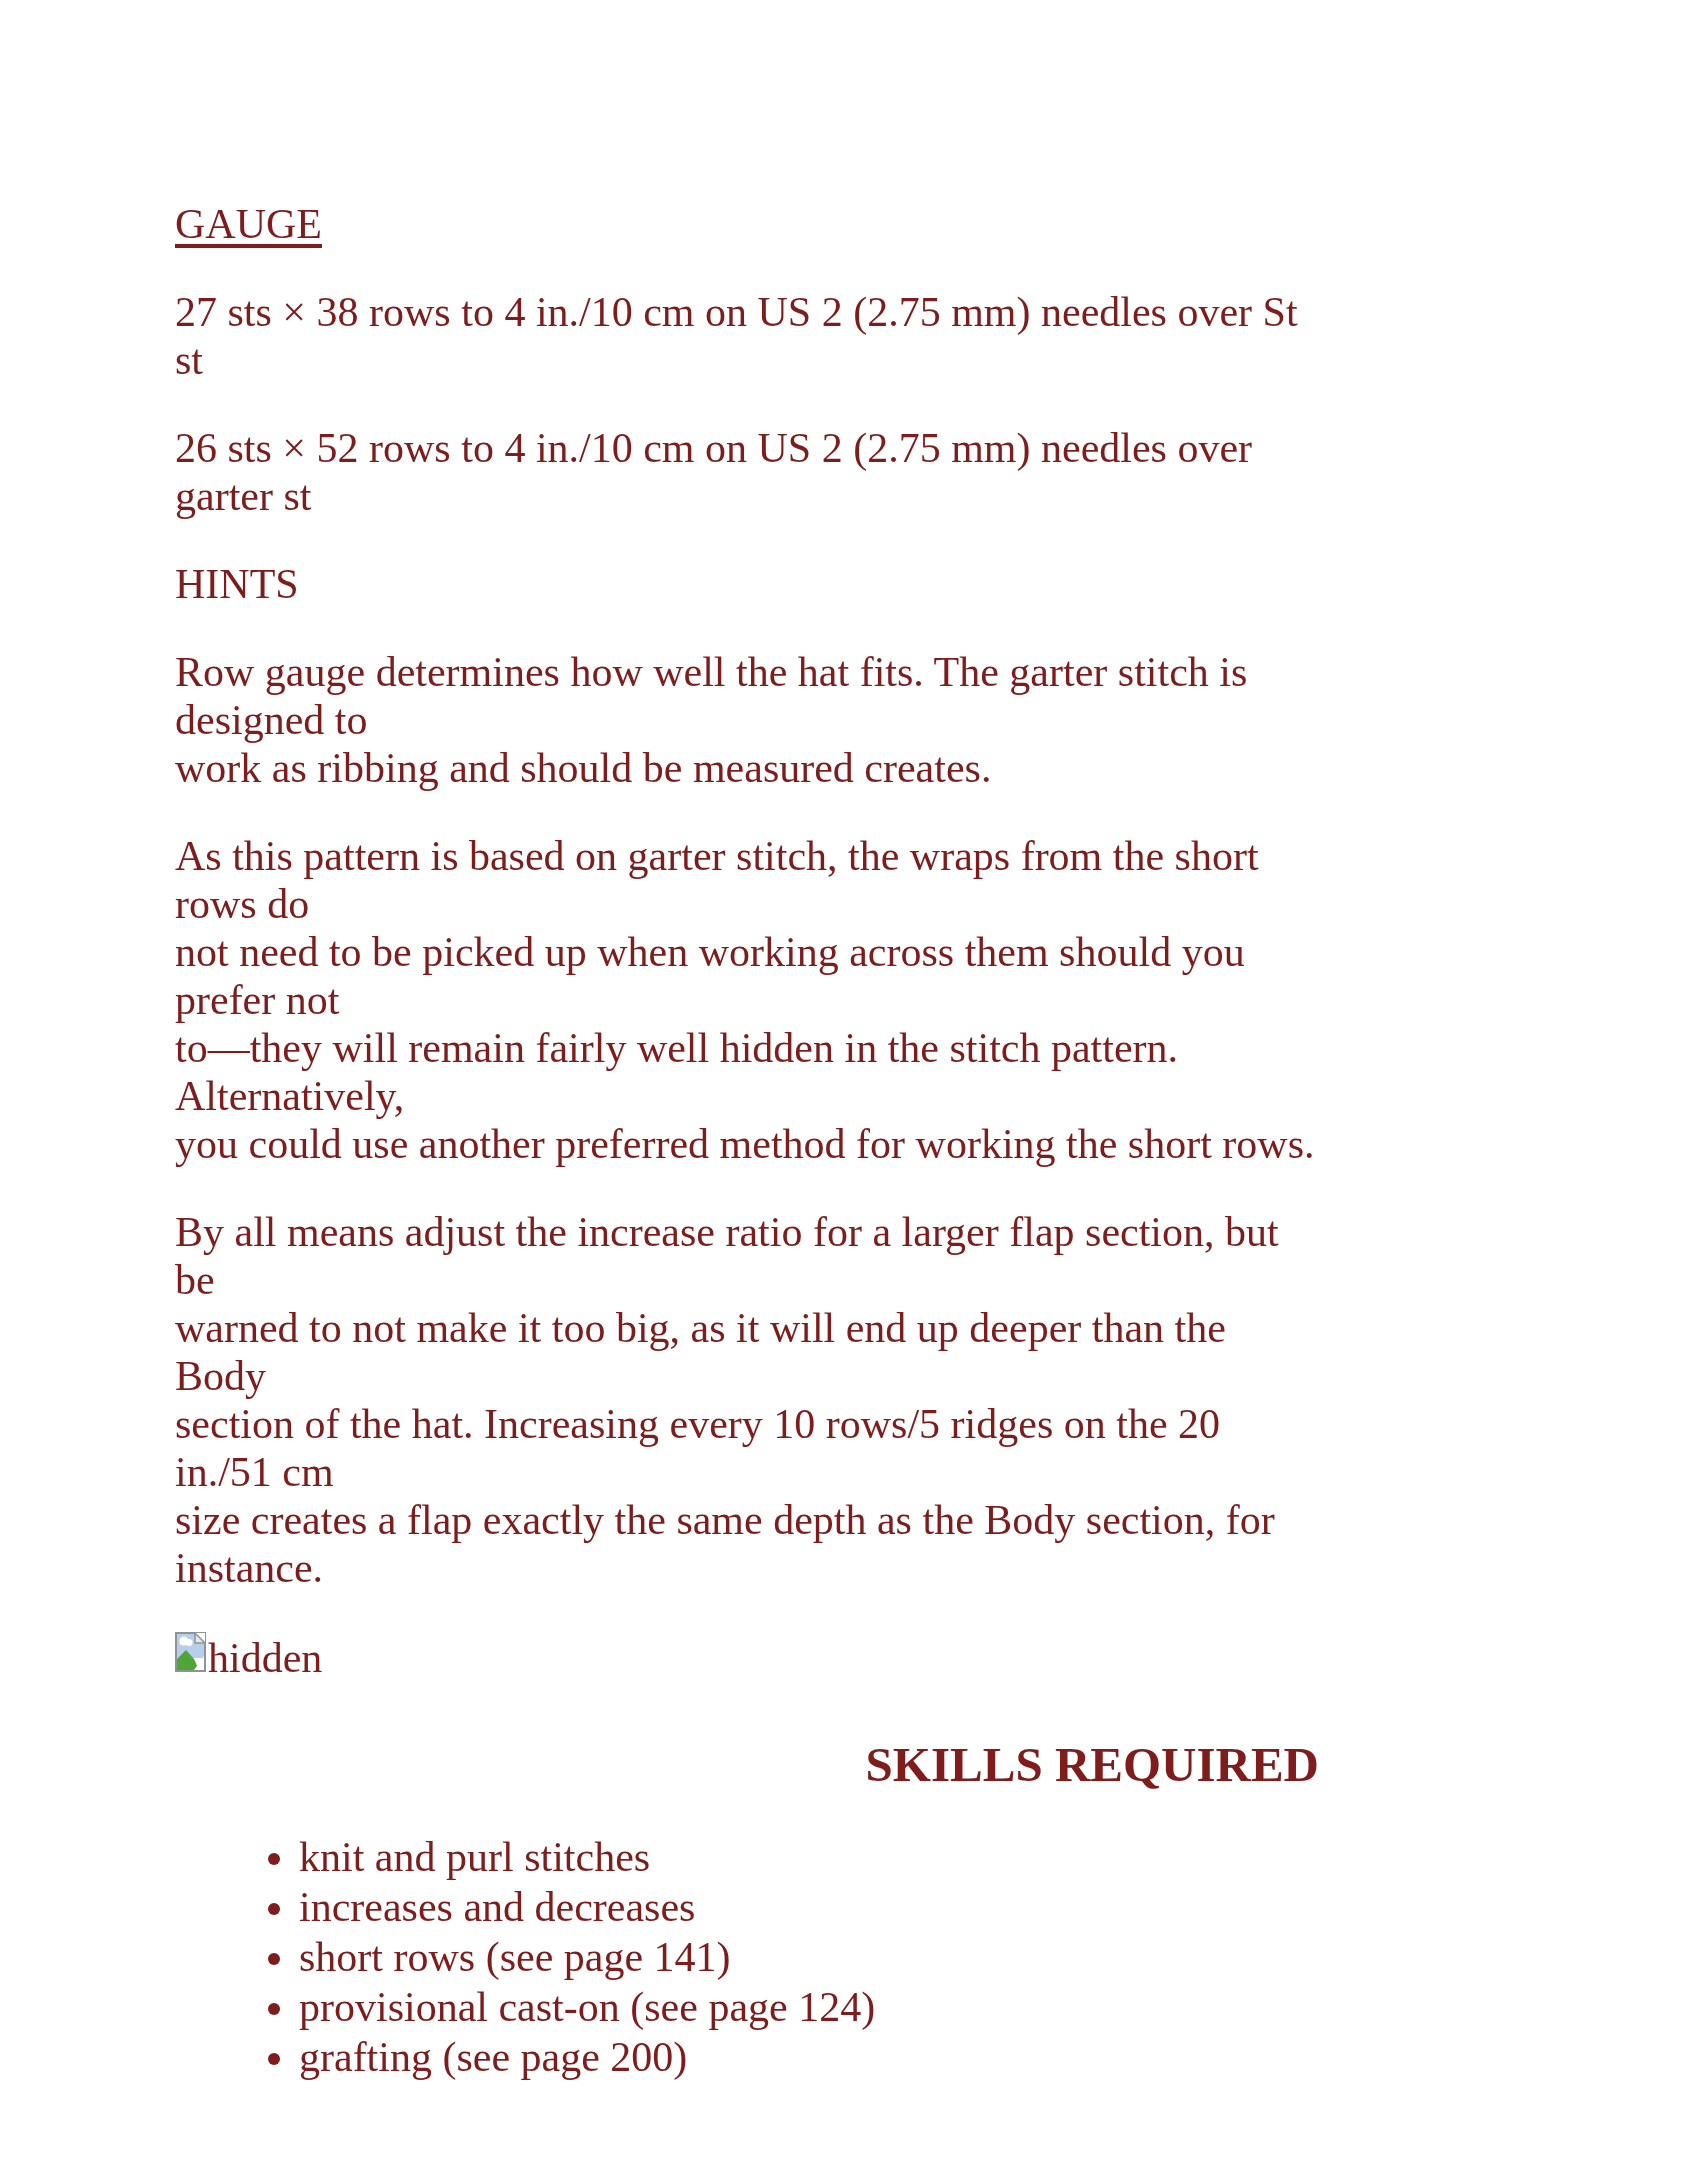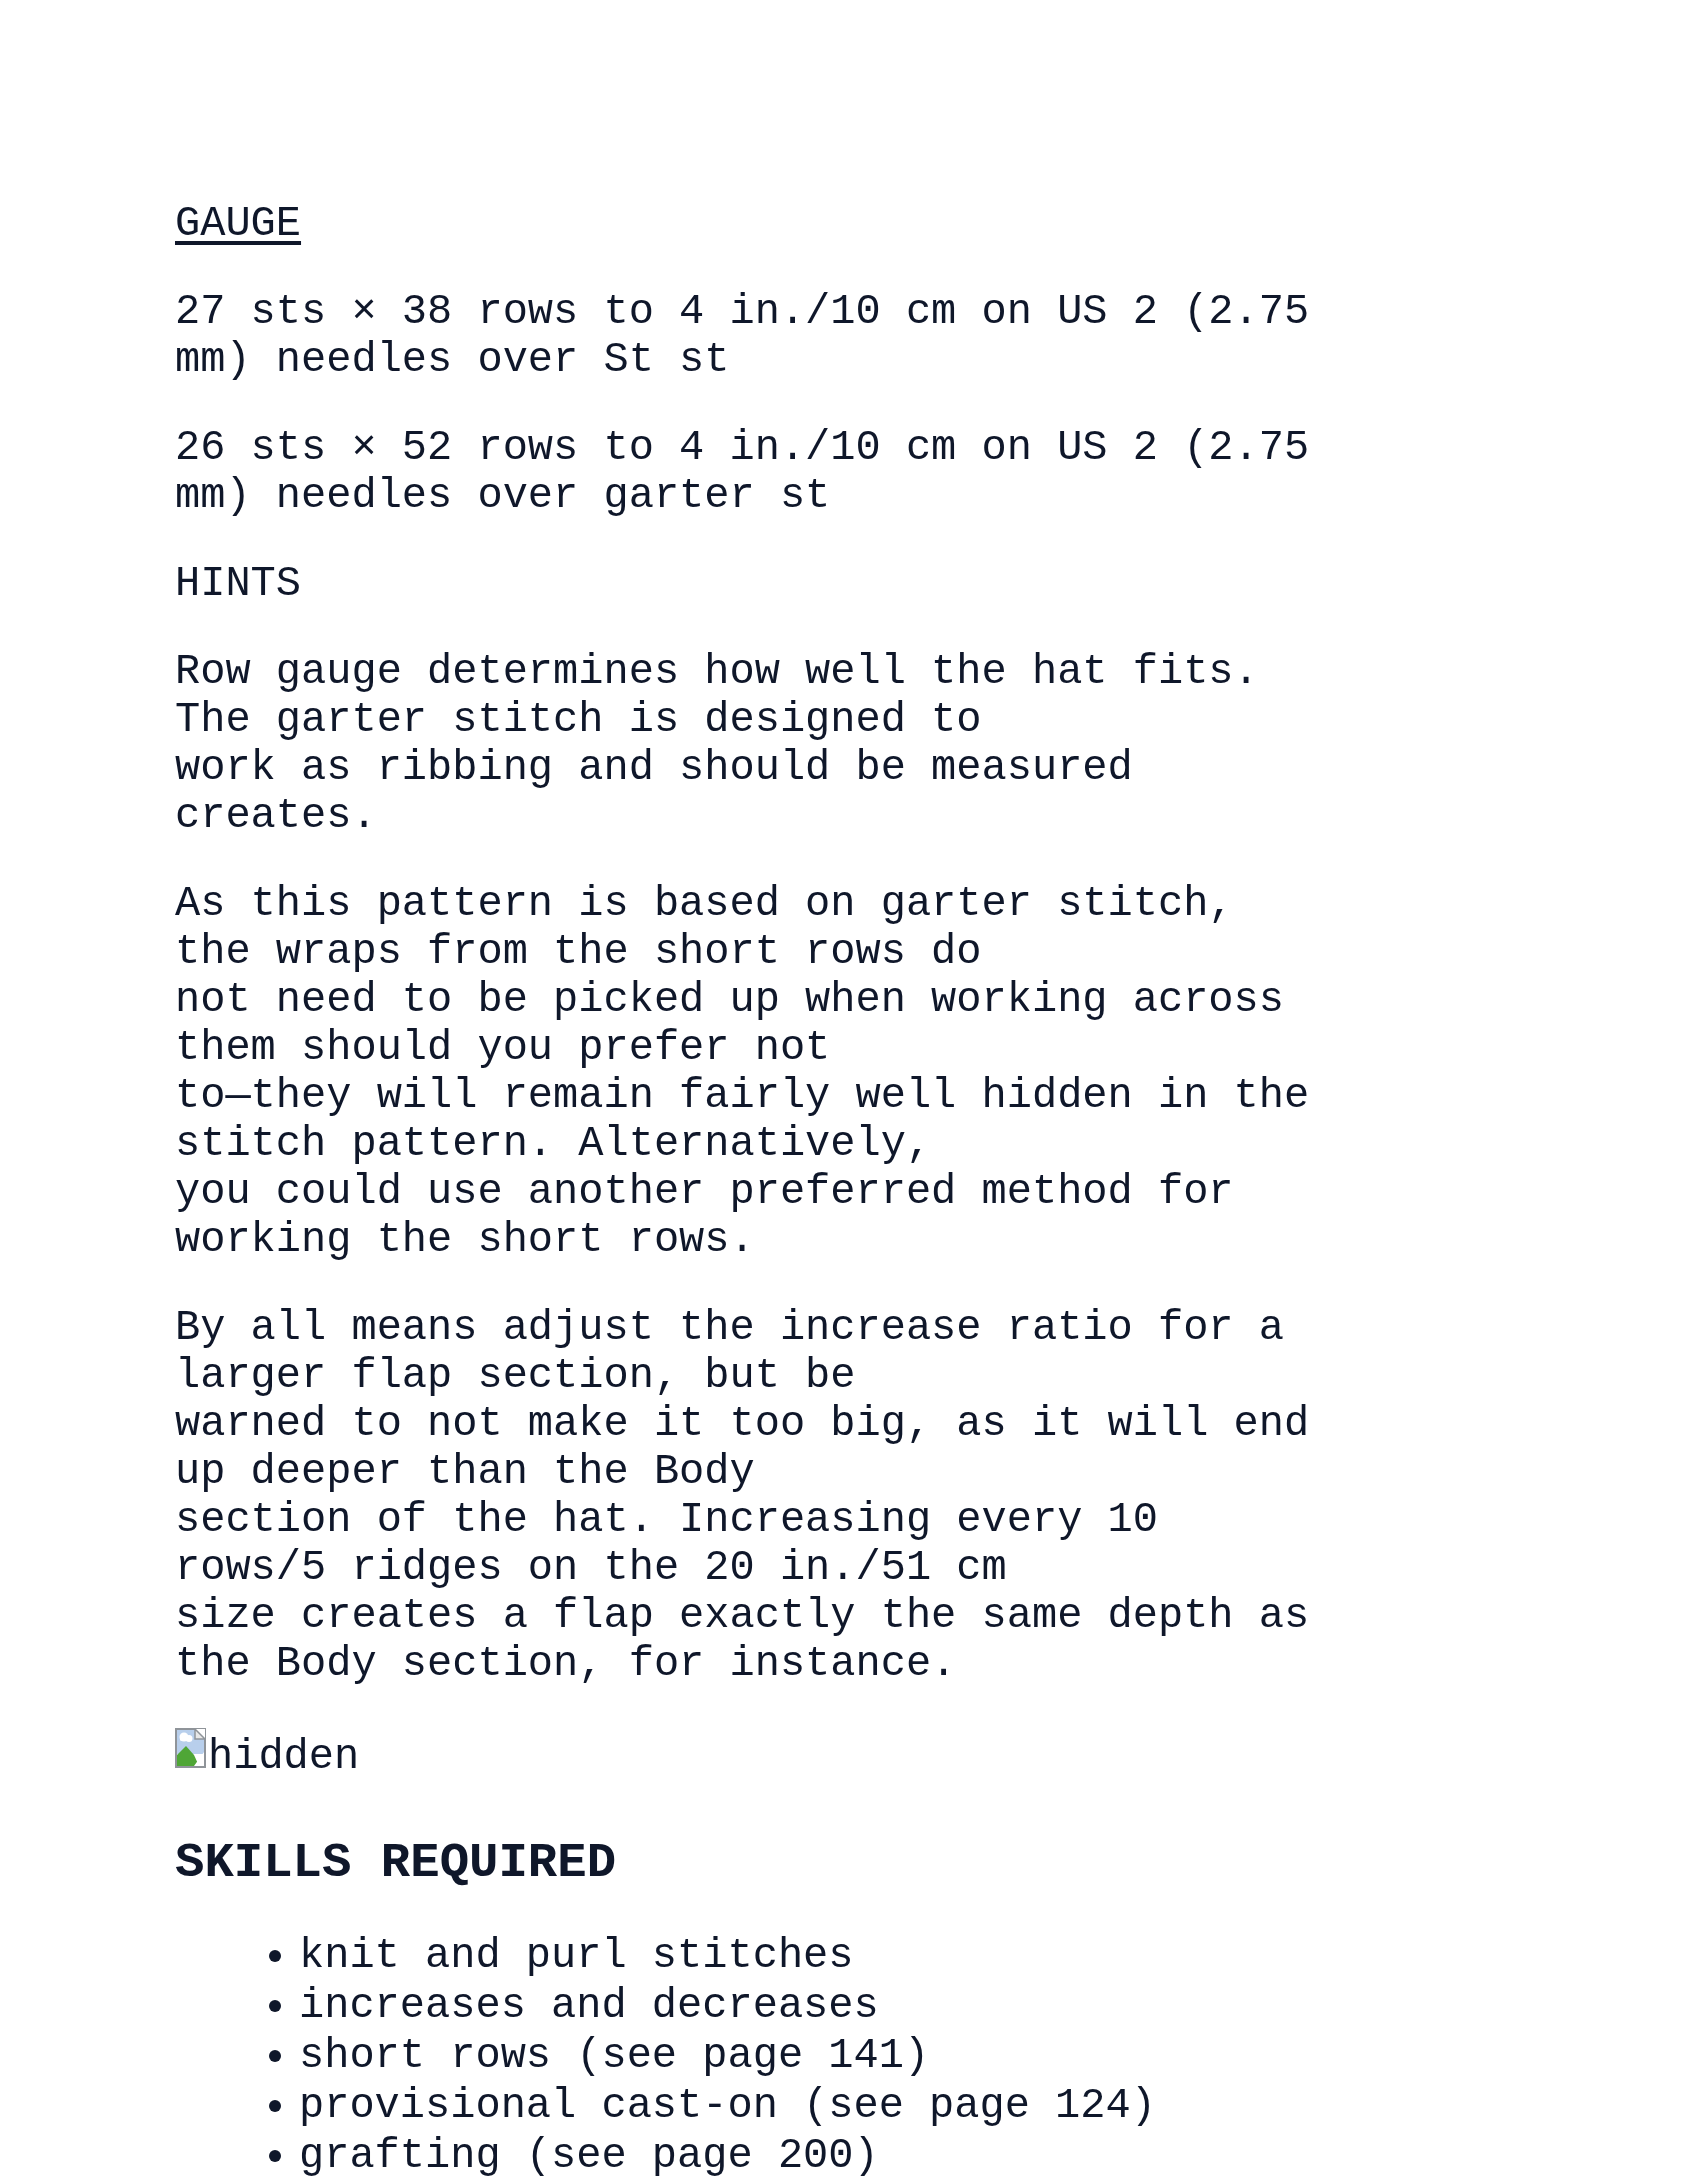--- a/index.html
+++ b/index.html
@@ -10,40 +10,41 @@
   body {
     width: 1683px;
     height: 2178px;
     overflow: hidden;
   }
   .page {
     box-sizing: border-box;
     width: 1497px;
     height: 2178px;
     padding: 200px 178px 0 175px;
-    font-family: Liberation Mono, monospace;
+    font-family: Liberation Serif, serif;
     font-size: 42px;
     line-height: 48px;
-    color: #0f172a;
+    color: #7f1d1d;
   }
   .page p {
     margin: 40px 0;
     white-space: pre-line;
   }
   .gauge-heading {
     margin-top: 0 !important;
     text-decoration: underline;
     text-decoration-thickness: 4px;
     text-underline-offset: 6px;
   }
   .skills-heading {
     font-size: 49px;
     line-height: 55px;
     font-weight: bold;
     margin: 55px 0 40px 0;
+    text-align: right;
   }
   .image-line {
     margin-left: 40px;
     white-space: normal !important;
   }
   .broken-image-icon {
     display: inline-block;
     vertical-align: baseline;
     margin-right: 2px;
   }

